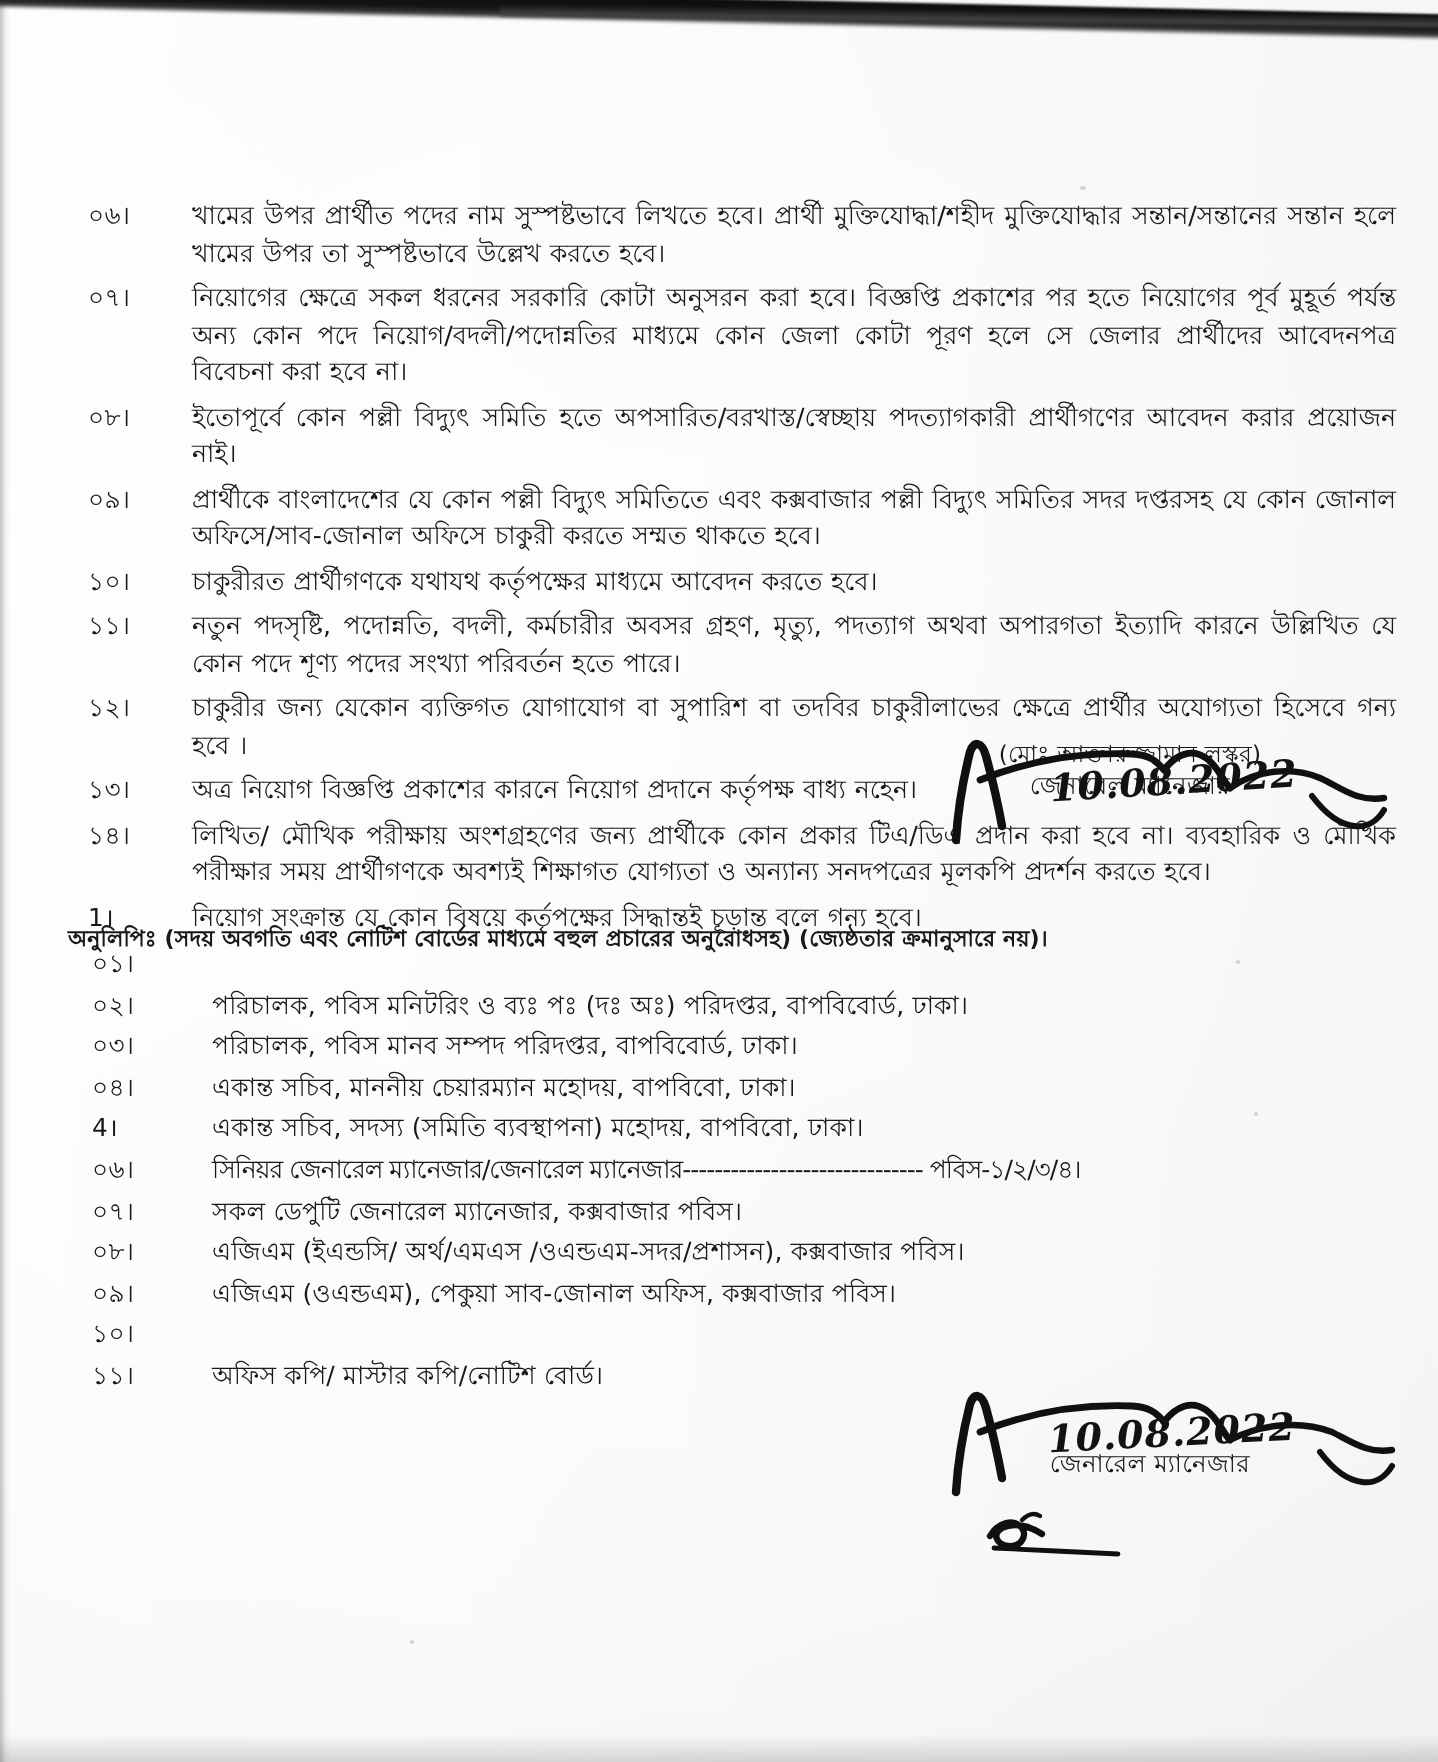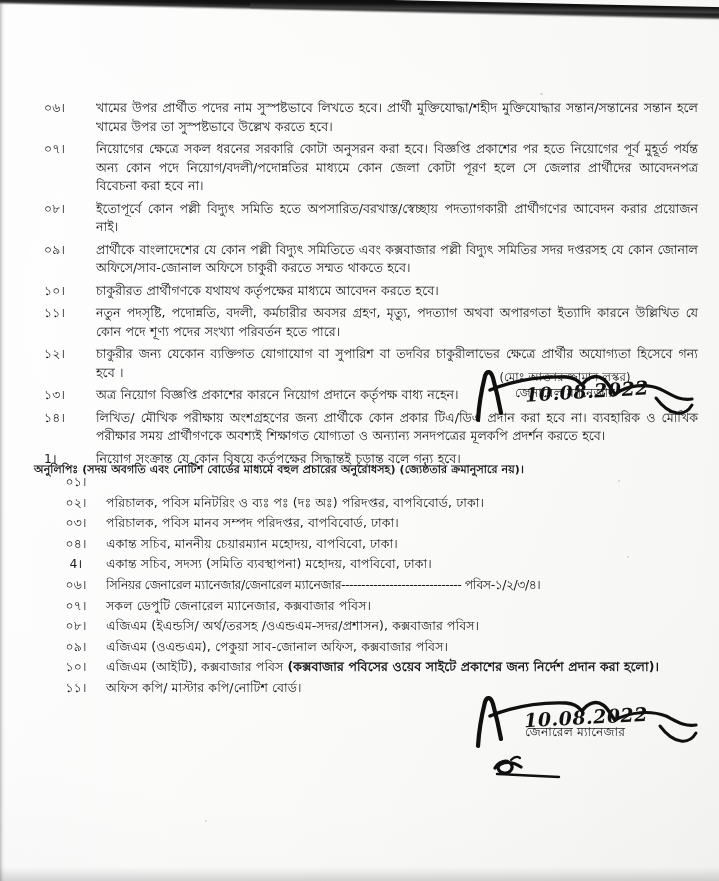--- a/index.html
+++ b/index.html
@@ -204,21 +204,20 @@
     align-items: baseline;
     height: 20.6px;
   }
   .dist-num {
     flex: 0 0 68px;
     font-size: 12.4px;
     letter-spacing: 0.2px;
     padding-left: 8px;
     box-sizing: border-box;
     white-space: nowrap;
-    text-align: center;
   }
   .dist-text {
     flex: 1 1 auto;
     font-size: 12.5px;
     letter-spacing: 0.1px;
     white-space: nowrap;
   }
   .dist-text .em {
     font-weight: 700;
   }
@@ -375,31 +374,30 @@
         <div class="dist-text dots"><span>সিনিয়র জেনারেল ম্যানেজার/জেনারেল ম্যানেজার------------------------------ পবিস-১/২/৩/৪।</span><span class="em"></span></div>
       </div>
 
       <div class="dist-row">
         <div class="dist-num">০৭।</div>
         <div class="dist-text"><span>সকল ডেপুটি জেনারেল ম্যানেজার, কক্সবাজার পবিস।</span><span class="em"></span></div>
       </div>
 
       <div class="dist-row">
         <div class="dist-num">০৮।</div>
-        <div class="dist-text"><span>এজিএম (ইএন্ডসি/ অর্থ/তরসহ /ওএন্ডএম-সদর/প্রশাসন), কক্সবাজার পবিস।</span><span class="em"></span></div>
+        <div class="dist-text"><span>এজিএম (ইএন্ডসি/ অর্থ/এমএস /ওএন্ডএম-সদর/প্রশাসন), কক্সবাজার পবিস।</span><span class="em"></span></div>
       </div>
 
       <div class="dist-row">
         <div class="dist-num">০৯।</div>
         <div class="dist-text"><span>এজিএম (ওএন্ডএম), পেকুয়া সাব-জোনাল অফিস, কক্সবাজার পবিস।</span><span class="em"></span></div>
       </div>
 
       <div class="dist-row">
         <div class="dist-num">১০।</div>
-        <div class="dist-text"><span>এজিএম (আইটি), কক্সবাজার পবিস </span><span class="em">(কক্সবাজার পবিসের ওয়েব সাইটে প্রকাশের জন্য নির্দেশ প্রদান করা হলো)।</span></div>
       </div>
 
       <div class="dist-row">
         <div class="dist-num">১১।</div>
         <div class="dist-text"><span>অফিস কপি/ মাস্টার কপি/নোটিশ বোর্ড।</span><span class="em"></span></div>
       </div>
 
     </div>
 
     <svg class="sig-ink sig-ink-2" width="230" height="60" viewBox="0 0 230 60" fill="none">

